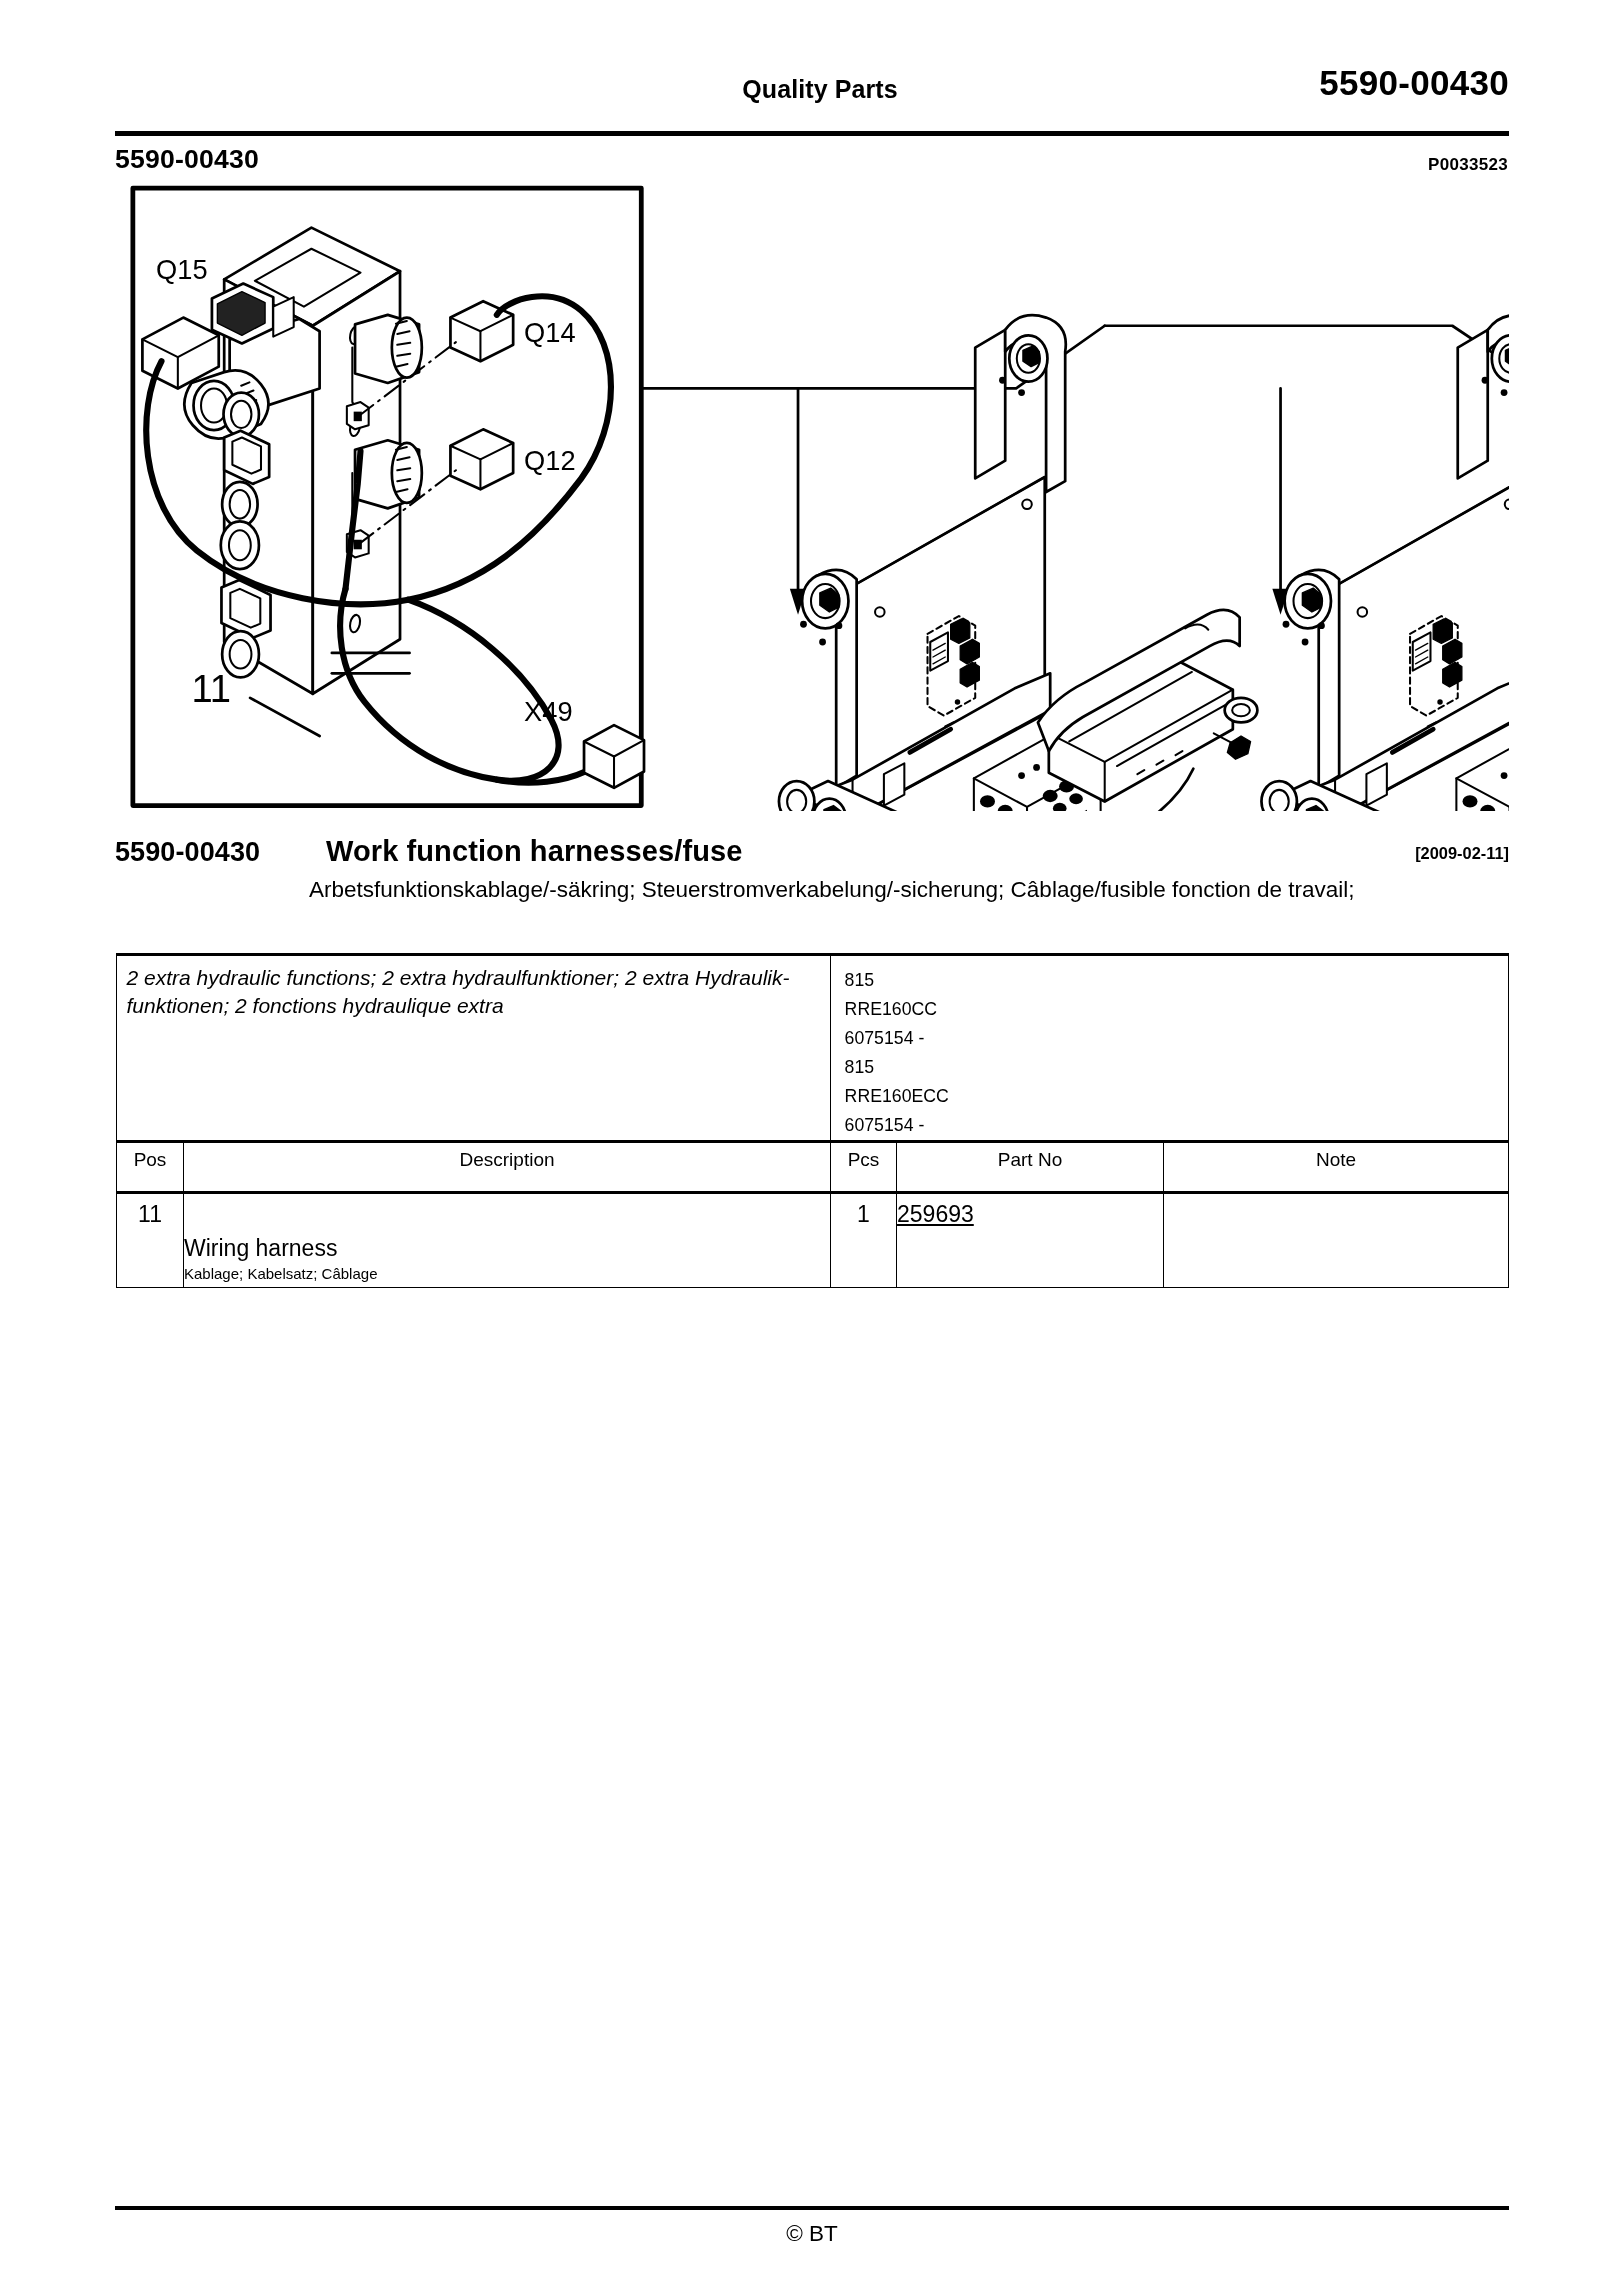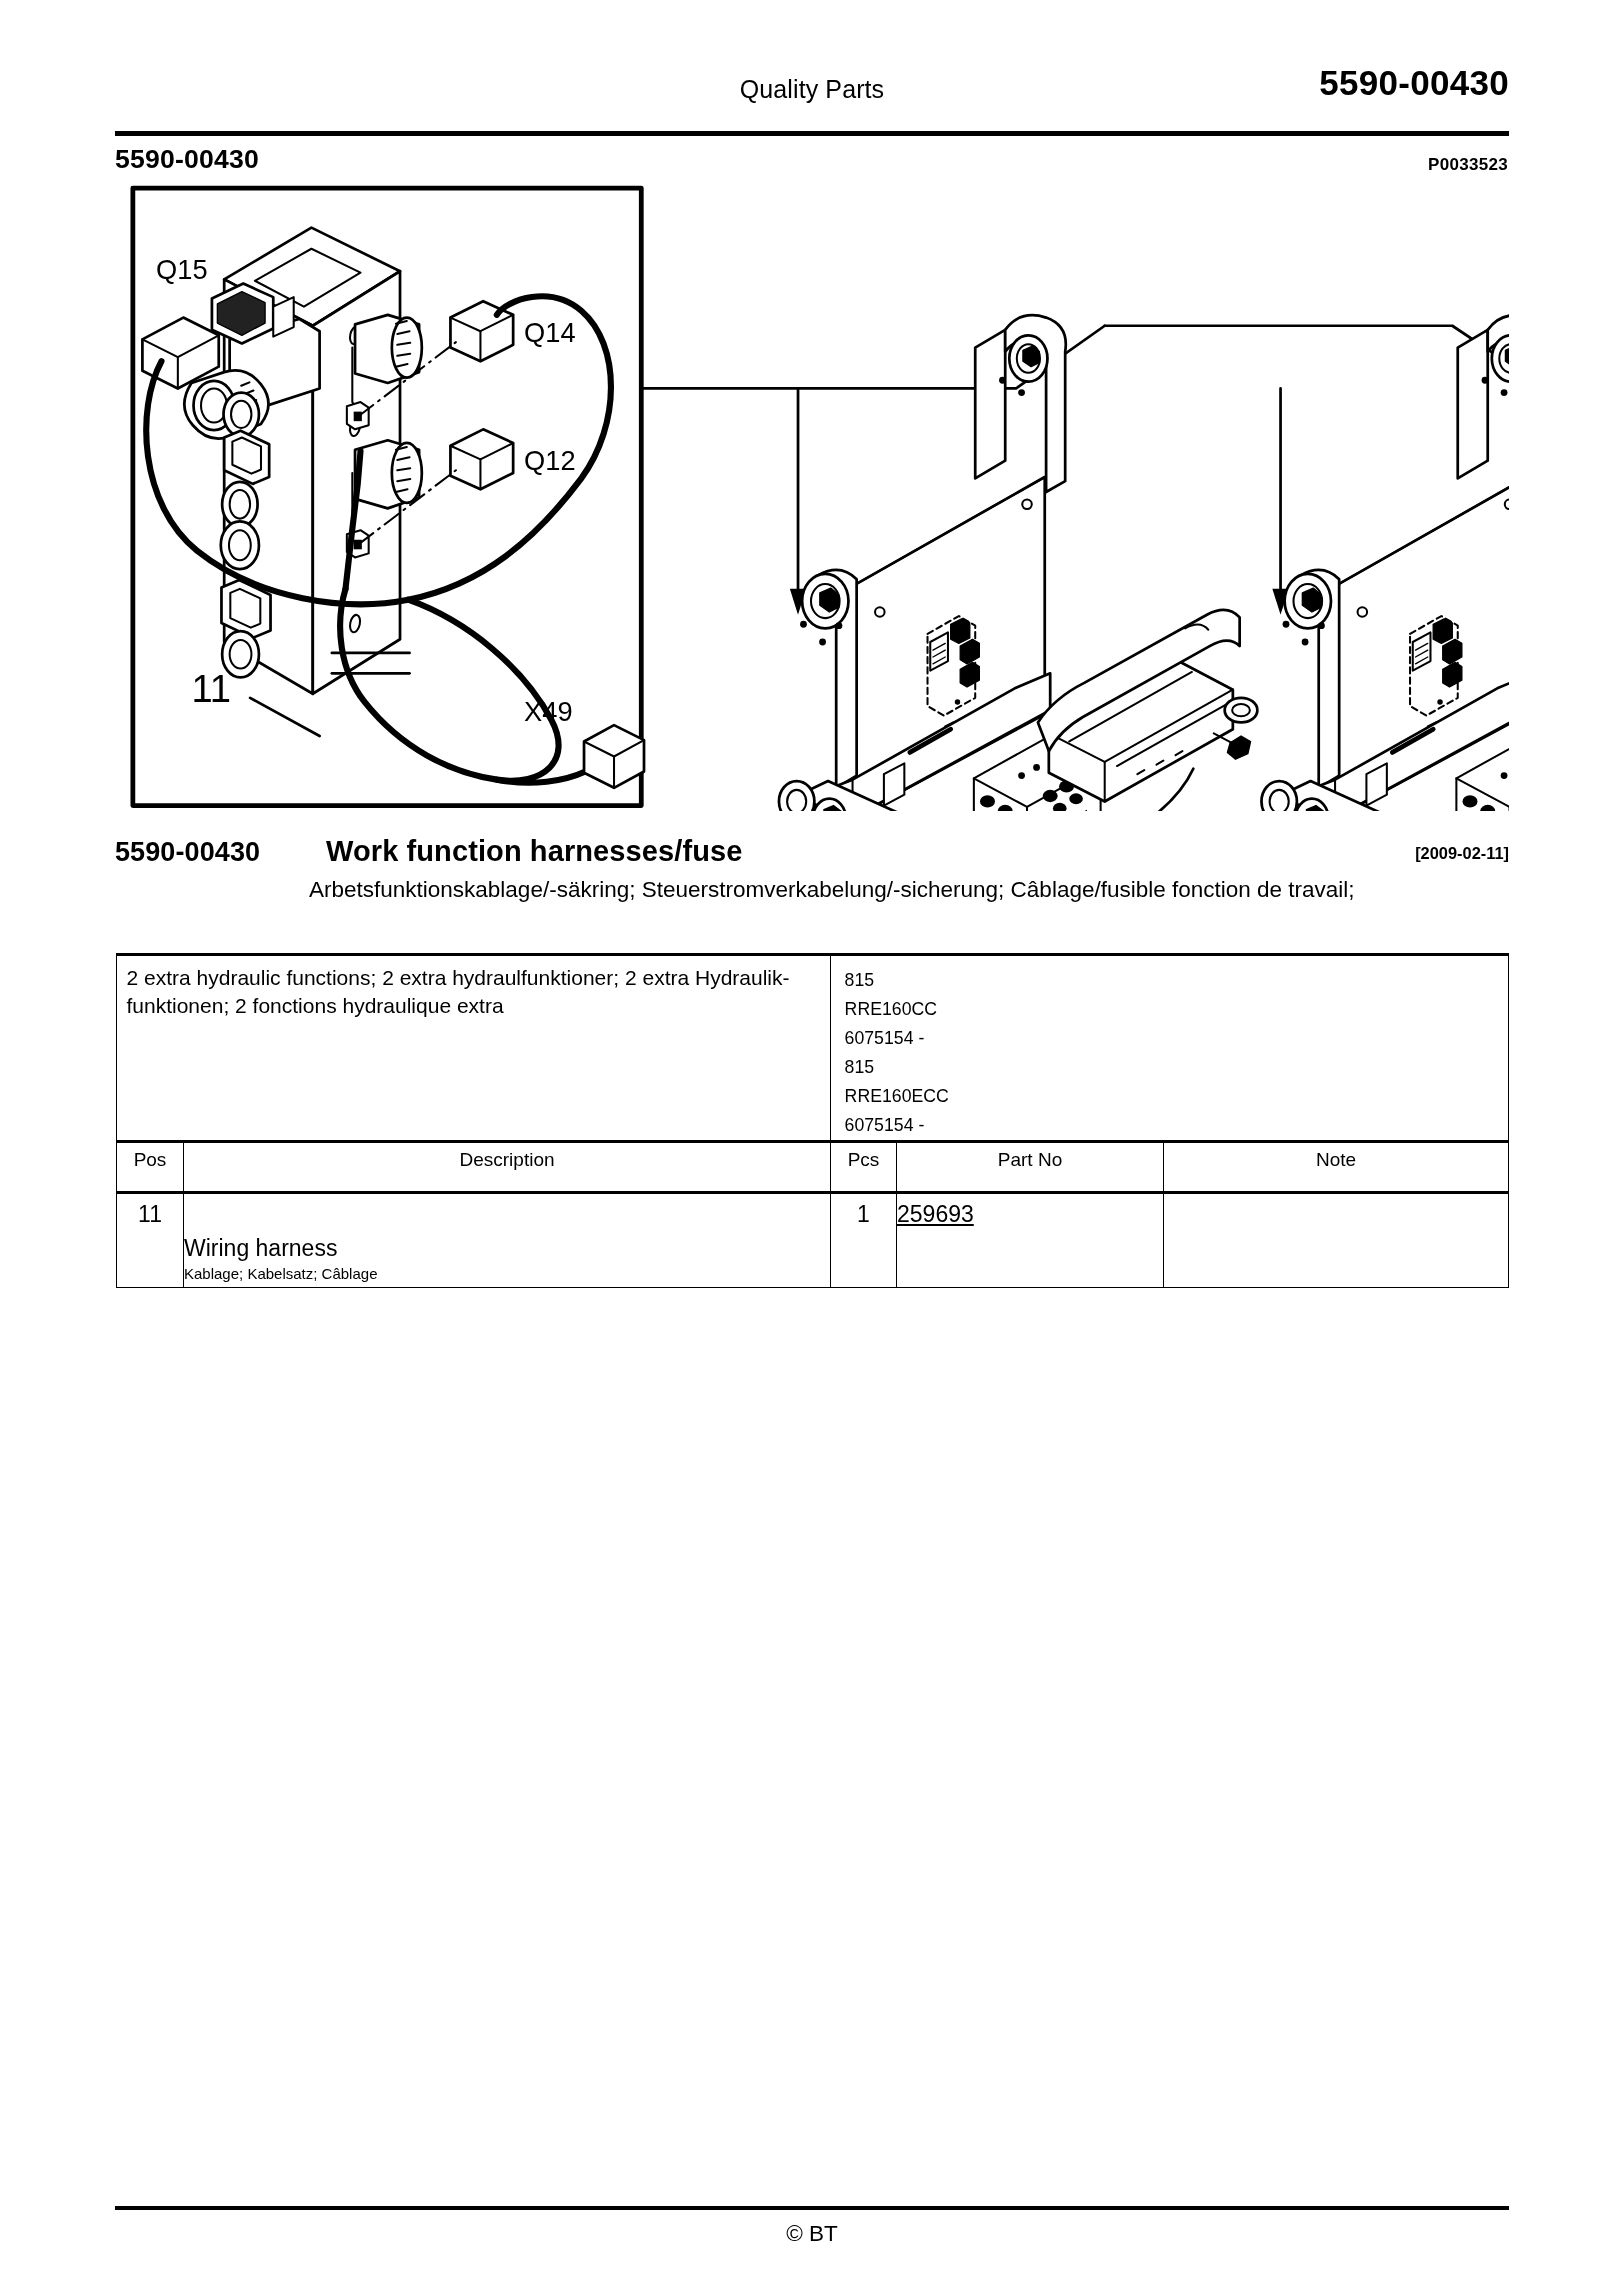--- a/index.html
+++ b/index.html
@@ -19,26 +19,26 @@
   
   #page-header {
     position: absolute;
     left: 115px;
     top: 68px;
     width: 1394px;
     height: 61px;
   }
   #header-title {
     position: absolute;
-    left: 0;
+    left: 8px;
     top: 6.8px;
     width: 100%;
     text-align: center;
     font-size: 25px;
-    font-weight: normal;
+    font-weight: bold;
     letter-spacing: 0.1px;
   }
   #header-docnum {
     position: absolute;
     right: 0;
     top: -5.5px;
     font-size: 35px;
     font-weight: bold;
     letter-spacing: 0.3px;
   }
@@ -135,20 +135,21 @@
   }
 
   
   .variant-cell {
     border-top: 3.4px solid #000 !important;
     height: 74px;
     padding: 8.2px 9.5px 0 9.5px !important;
   }
   .variant-desc {
     font-size: 21px;
+    font-style: italic;
     line-height: 28px;
   }
   .variant-models { padding: 9.5px 0 0 13.6px !important; }
   .variant-row-line {
     display: flex;
     font-size: 17.7px;
     line-height: 29px;
     white-space: nowrap;
     flex-direction: column;
   }

